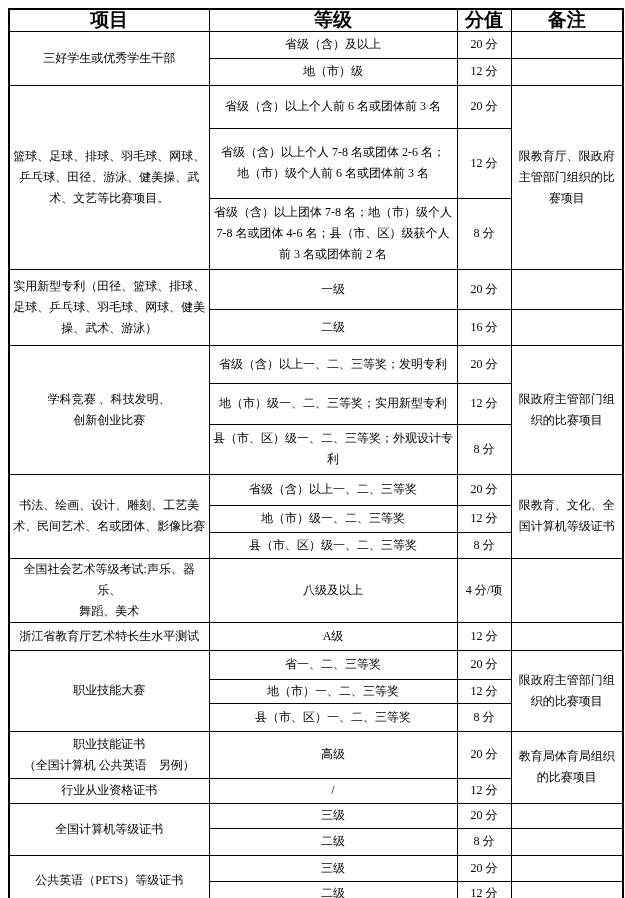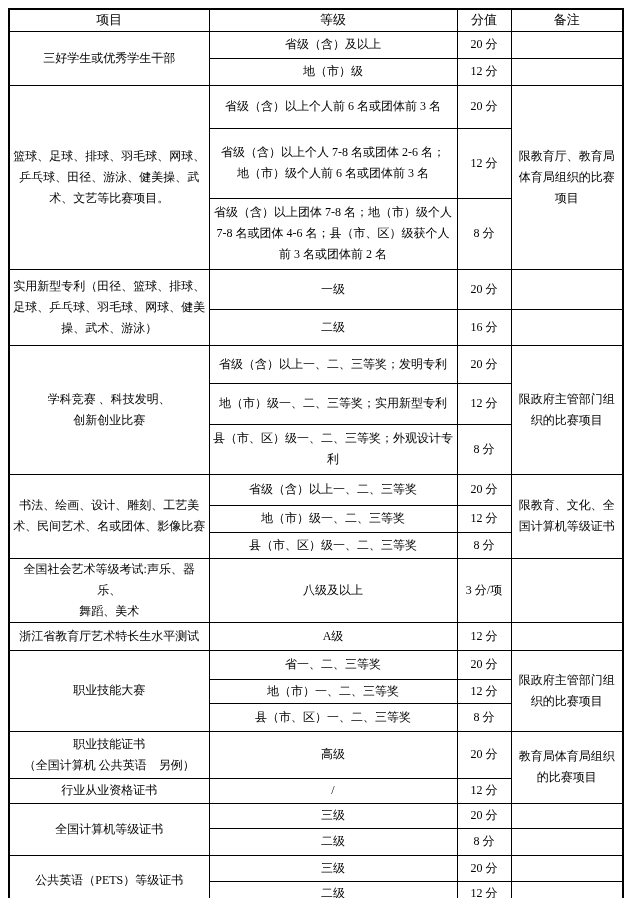--- a/index.html
+++ b/index.html
@@ -22,22 +22,22 @@
     border: 1px solid #000000;
     text-align: center;
     vertical-align: middle;
     font-size: 12px;
     line-height: 21px;
     padding: 0 2px;
     white-space: pre-line;
     overflow: hidden;
   }
   .score-table th {
-    font-weight: normal;
-    font-size: 13px;
+    font-weight: bold;
+    font-size: 19px;
     line-height: 20px;
   }
 </style>
 </head>
 <body>
 
 <table class="score-table">
   <colgroup>
     <col style="width:200px">
     <col style="width:248px">
@@ -62,21 +62,21 @@
   <tr style="height:27px">
     <td>地（市）级</td>
     <td>12 分</td>
     <td></td>
   </tr>
 
   <tr style="height:43px">
     <td rowspan="3">篮球、足球、排球、羽毛球、网球、乒乓球、田径、游泳、健美操、武术、文艺等比赛项目。</td>
     <td>省级（含）以上个人前 6 名或团体前 3 名</td>
     <td>20 分</td>
-    <td rowspan="3">限教育厅、教育局体育局组织的比赛项目</td>
+    <td rowspan="3">限教育厅、限政府主管部门组织的比赛项目</td>
   </tr>
   <tr style="height:70px">
     <td>省级（含）以上个人 7-8 名或团体 2-6 名；
 地（市）级个人前 6 名或团体前 3 名</td>
     <td>12 分</td>
   </tr>
   <tr style="height:71px">
     <td>省级（含）以上团体 7-8 名；地（市）级个人 7-8 名或团体 4-6 名；县（市、区）级获个人前 3 名或团体前 2 名</td>
     <td>8 分</td>
   </tr>
@@ -121,21 +121,21 @@
   </tr>
   <tr style="height:26px">
     <td>县（市、区）级一、二、三等奖</td>
     <td>8 分</td>
   </tr>
 
   <tr style="height:49px">
     <td>全国社会艺术等级考试:声乐、器乐、
 舞蹈、美术</td>
     <td>八级及以上</td>
-    <td>3 分/项</td>
+    <td>4 分/项</td>
     <td></td>
   </tr>
 
   <tr style="height:28px">
     <td>浙江省教育厅艺术特长生水平测试</td>
     <td>A级</td>
     <td>12 分</td>
     <td></td>
   </tr>
 

